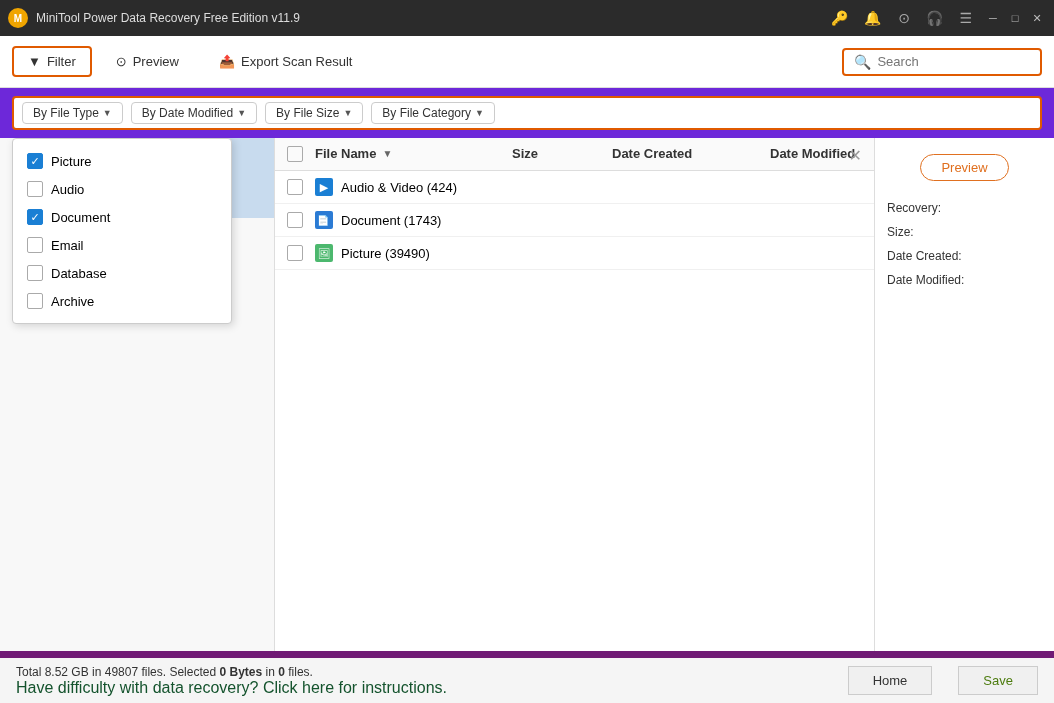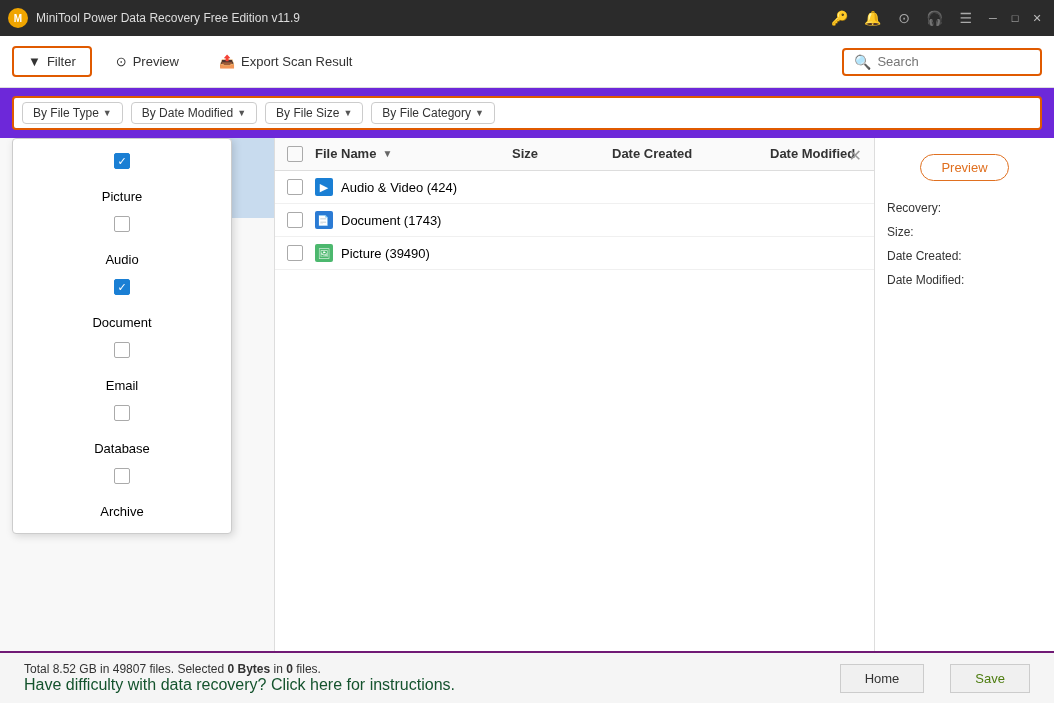--- a/index.html
+++ b/index.html
@@ -142,24 +142,23 @@
       background: white;
       border: 1px solid #ccc;
       border-radius: 4px;
       box-shadow: 2px 2px 8px rgba(0,0,0,0.15);
       z-index: 100;
       padding: 8px 0;
     }
     .dropdown-item {
       display: flex;
       align-items: center;
-      gap: 20px;
+      gap: 8px;
       padding: 6px 14px;
       cursor: pointer;
-      flex-direction: column;
     }
     .checkbox {
       width: 16px; height: 16px;
       border: 1px solid #aaa;
       border-radius: 2px;
       display: flex; align-items: center; justify-content: center;
       flex-shrink: 0;
     }
     .checkbox.checked {
       background: #1a7fd4;
@@ -271,25 +270,25 @@
     .file-info-row {
       margin-bottom: 10px;
       font-size: 12px;
       color: #333;
     }
     .file-info-label { font-weight: 500; }
 
     
     .status-bar {
       background: #f5f5f5;
-      border-top: 2px solid #701a75;
+      border-top: 7px solid #701a75;
       height: 52px;
       display: flex;
       align-items: center;
-      padding: 0 24px;
+      padding: 0 16px;
       flex-shrink: 0;
     }
     .status-text { flex: 1; font-size: 12px; color: #333; }
     .status-text a { color: #14532d; text-decoration: none; font-size: 16px; }
     .status-bold { font-weight: bold; }
     .status-btns { display: flex; gap: 10px; }
     .status-btn {
       padding: 6px 24px;
       border: 1px solid #ccc;
       border-radius: 0;

